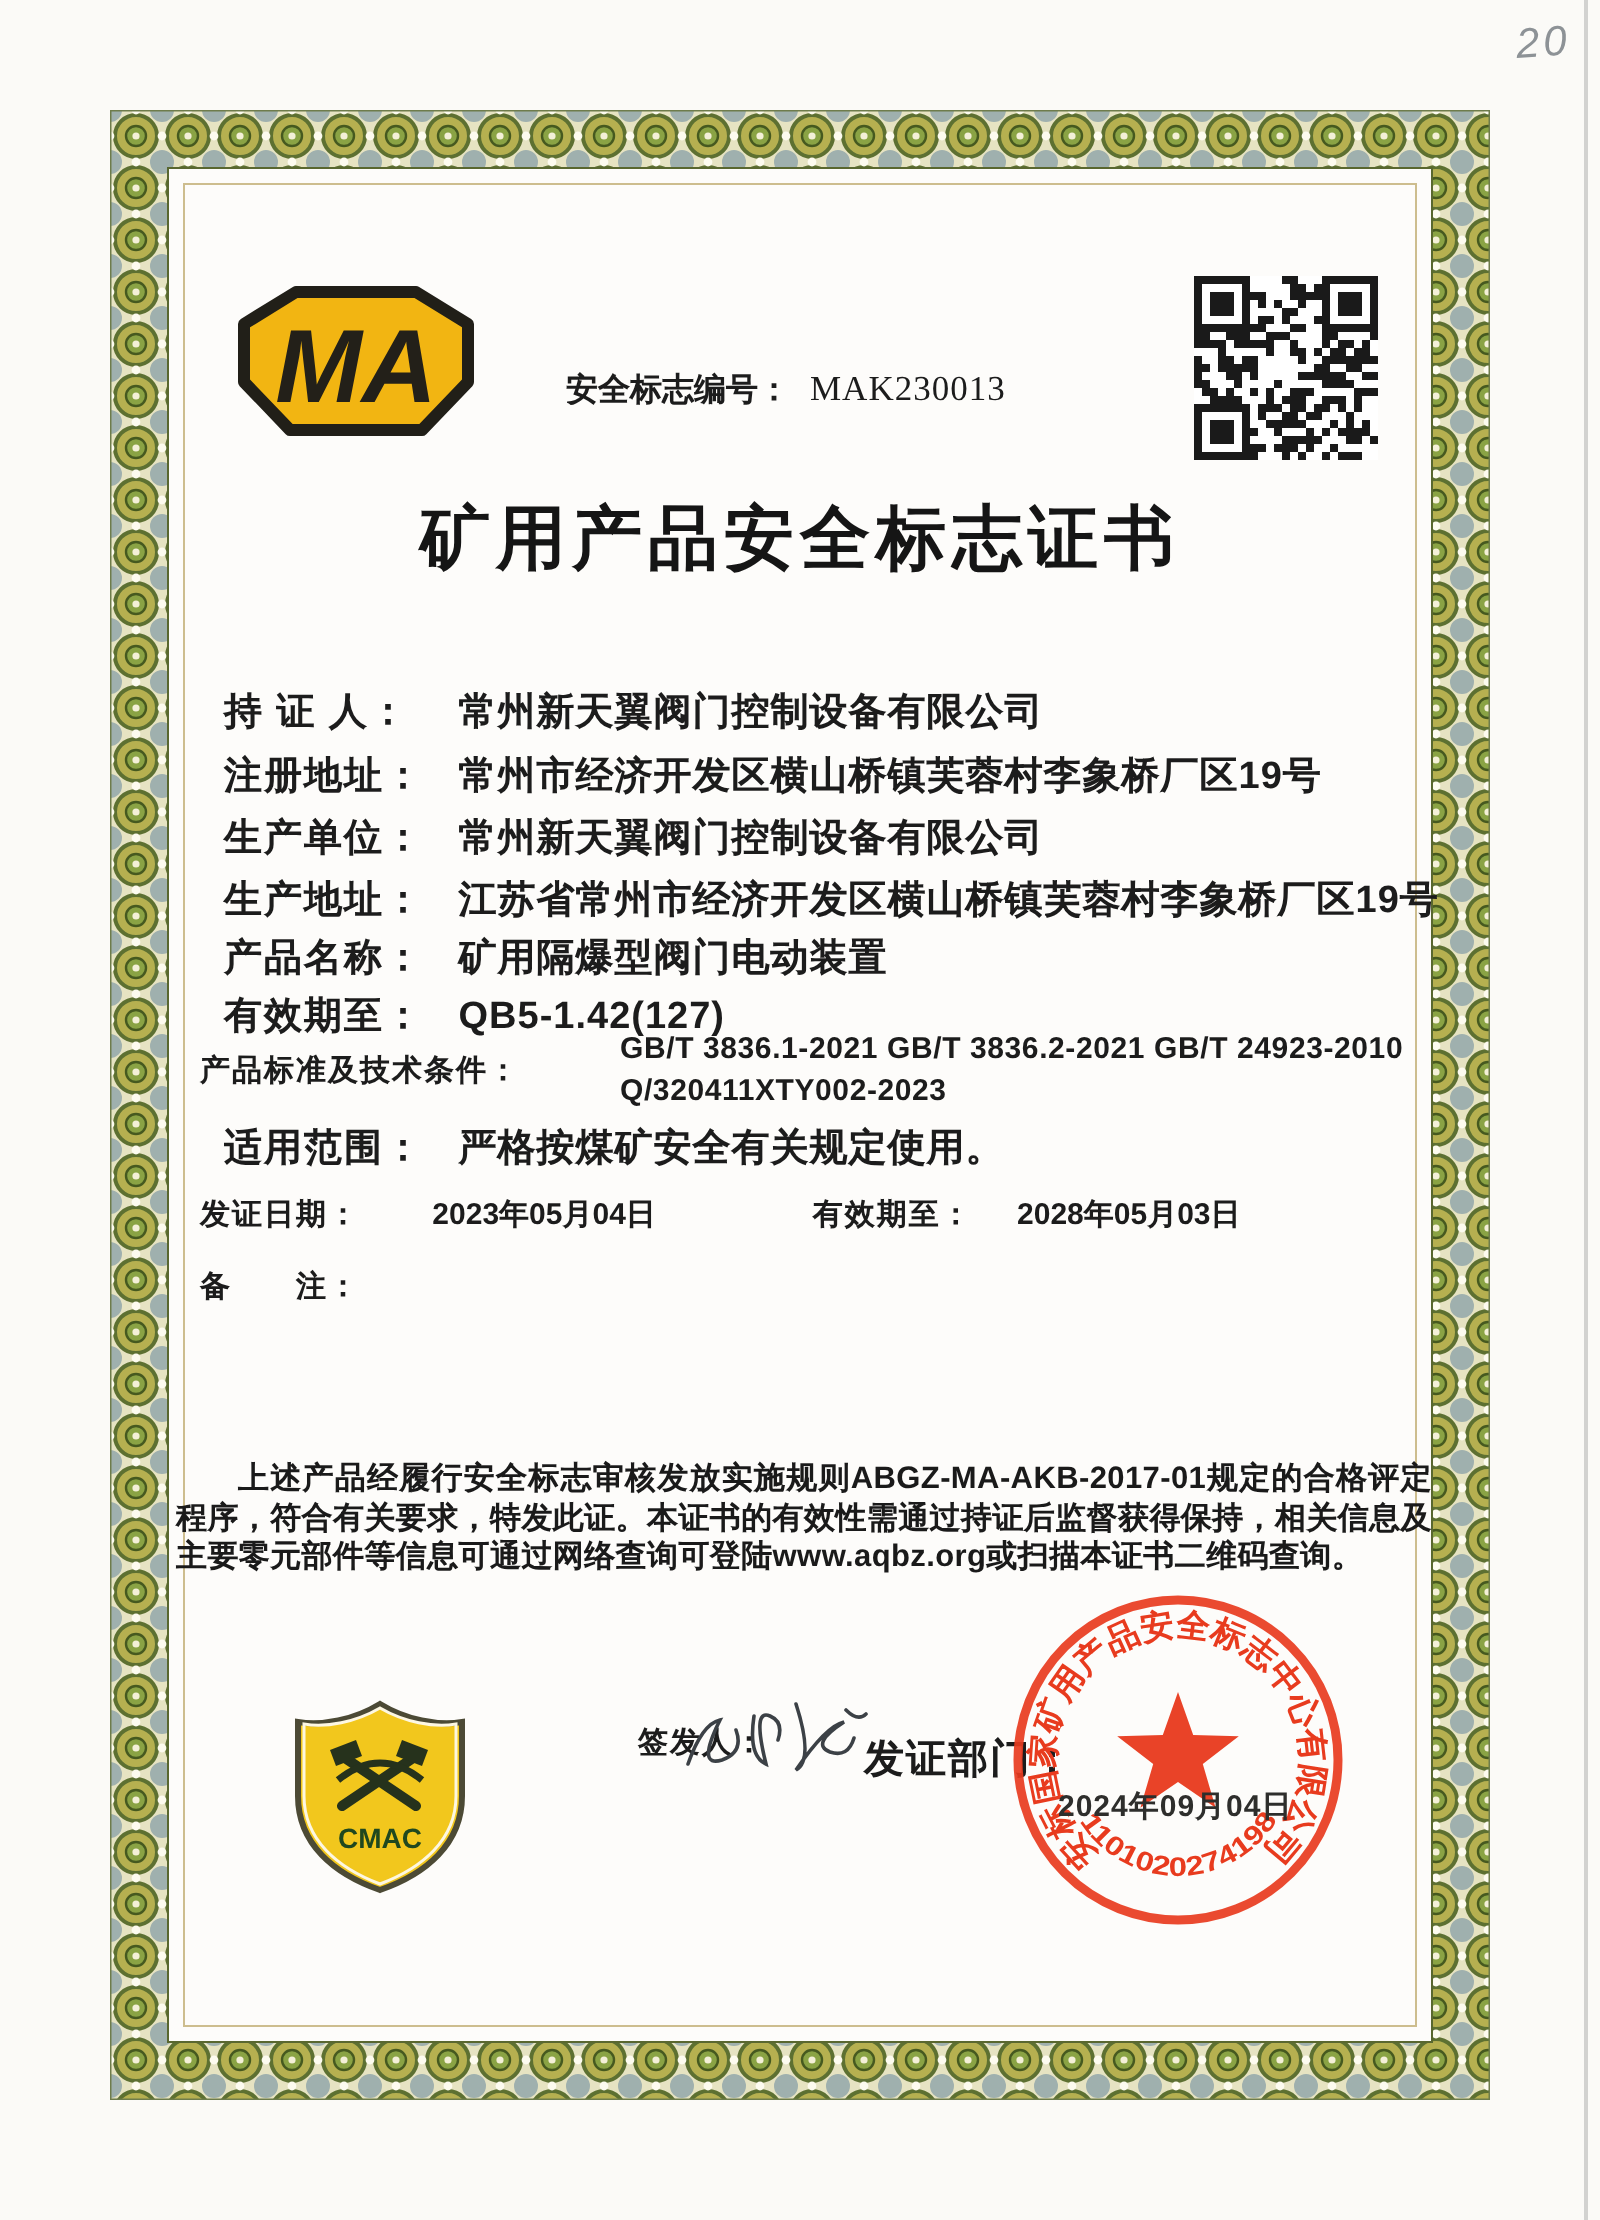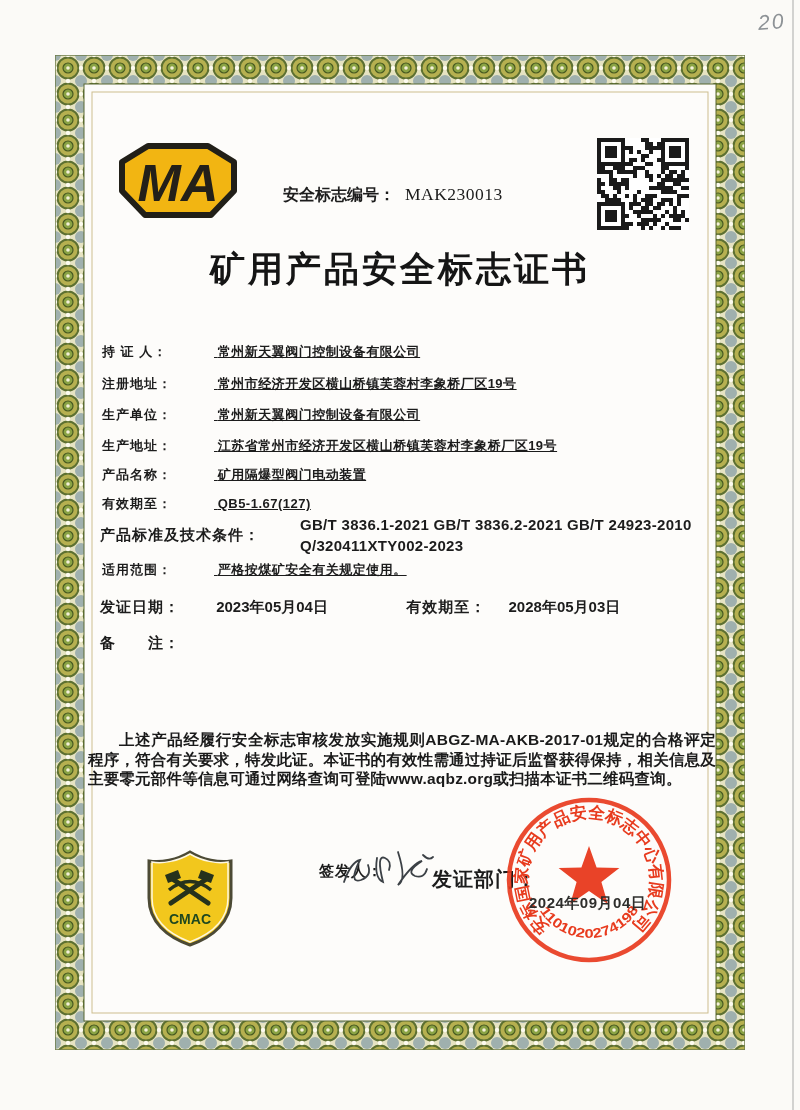--- a/index.html
+++ b/index.html
@@ -9,26 +9,26 @@
   .scan-edge{position:absolute;top:0;right:6px;width:2px;height:1110px;background:#d2d2d0;}
   .pencil-note{position:absolute;top:10px;left:758px;font-size:21px;color:#8d9296;
                font-style:italic;letter-spacing:2px;transform:rotate(-4deg);}
   
   .mark-line{position:absolute;top:184px;left:283px;font-size:16px;font-weight:bold;}
   .mark-line .num{font-family:"Liberation Serif","DejaVu Serif",serif;font-weight:normal;
                   font-size:17.5px;margin-left:10px;letter-spacing:.5px;}
   .cert-title{position:absolute;top:246px;left:0;width:800px;text-align:center;
               font-size:35px;font-weight:900;letter-spacing:3px;color:#151515;}
   
-  .row{position:absolute;left:102px;width:616px;font-size:13px;font-weight:bold;white-space:nowrap;text-decoration:underline;}
+  .row{position:absolute;left:112px;width:616px;font-size:19px;font-weight:bold;white-space:nowrap;}
   .row .lab{display:inline-block;width:112px;letter-spacing:1px;}
   .row .val{letter-spacing:.5px;}
   .row-std{position:absolute;left:100px;width:616px;font-size:15px;font-weight:bold;}
   .row-std .lab{position:absolute;left:0;top:12px;letter-spacing:1px;}
-  .row-std .val{position:absolute;left:200px;top:0;width:402px;line-height:21px;letter-spacing:.3px;}
+  .row-std .val{position:absolute;left:210px;top:0;width:402px;line-height:21px;letter-spacing:.3px;}
   .dates-row{position:absolute;left:100px;top:598px;font-size:15px;font-weight:bold;white-space:nowrap;}
   .dates-row .lab1{display:inline-block;width:112px;letter-spacing:1px;}
   .dates-row .v1{display:inline-block;width:186px;}
   .dates-row .lab2{display:inline-block;width:98px;letter-spacing:1px;}
   .remark-row{position:absolute;left:100px;top:634px;font-size:15px;font-weight:bold;letter-spacing:1px;}
   
   .statement{position:absolute;left:88px;top:730px;width:628px;font-size:15.5px;font-weight:bold;
              line-height:19.5px;text-align:justify;text-indent:2em;letter-spacing:.2px;color:#1a1a1a;}
   
   .signer-label{position:absolute;left:283px;top:862px;font-size:15px;font-weight:bold;letter-spacing:1px;margin-left:36px;}
@@ -283,21 +283,21 @@
 <div class="row" style="top:437px">
   <span class="lab">生产地址：</span>
   <span class="val">江苏省常州市经济开发区横山桥镇芙蓉村李象桥厂区19号</span>
 </div>
 <div class="row" style="top:466px">
   <span class="lab">产品名称：</span>
   <span class="val">矿用隔爆型阀门电动装置</span>
 </div>
 <div class="row" style="top:495px">
   <span class="lab">有效期至：</span>
-  <span class="val">QB5-1.67(127)</span>
+  <span class="val">QB5-1.42(127)</span>
 </div>
 <div class="row-std" style="top:514px">
   <span class="lab">产品标准及技术条件：</span>
   <span class="val">GB/T 3836.1-2021 GB/T 3836.2-2021 GB/T 24923-2010 Q/320411XTY002-2023</span>
 </div>
 <div class="row" style="top:561px">
   <span class="lab">适用范围：</span>
   <span class="val">严格按煤矿安全有关规定使用。</span>
 </div>
 

